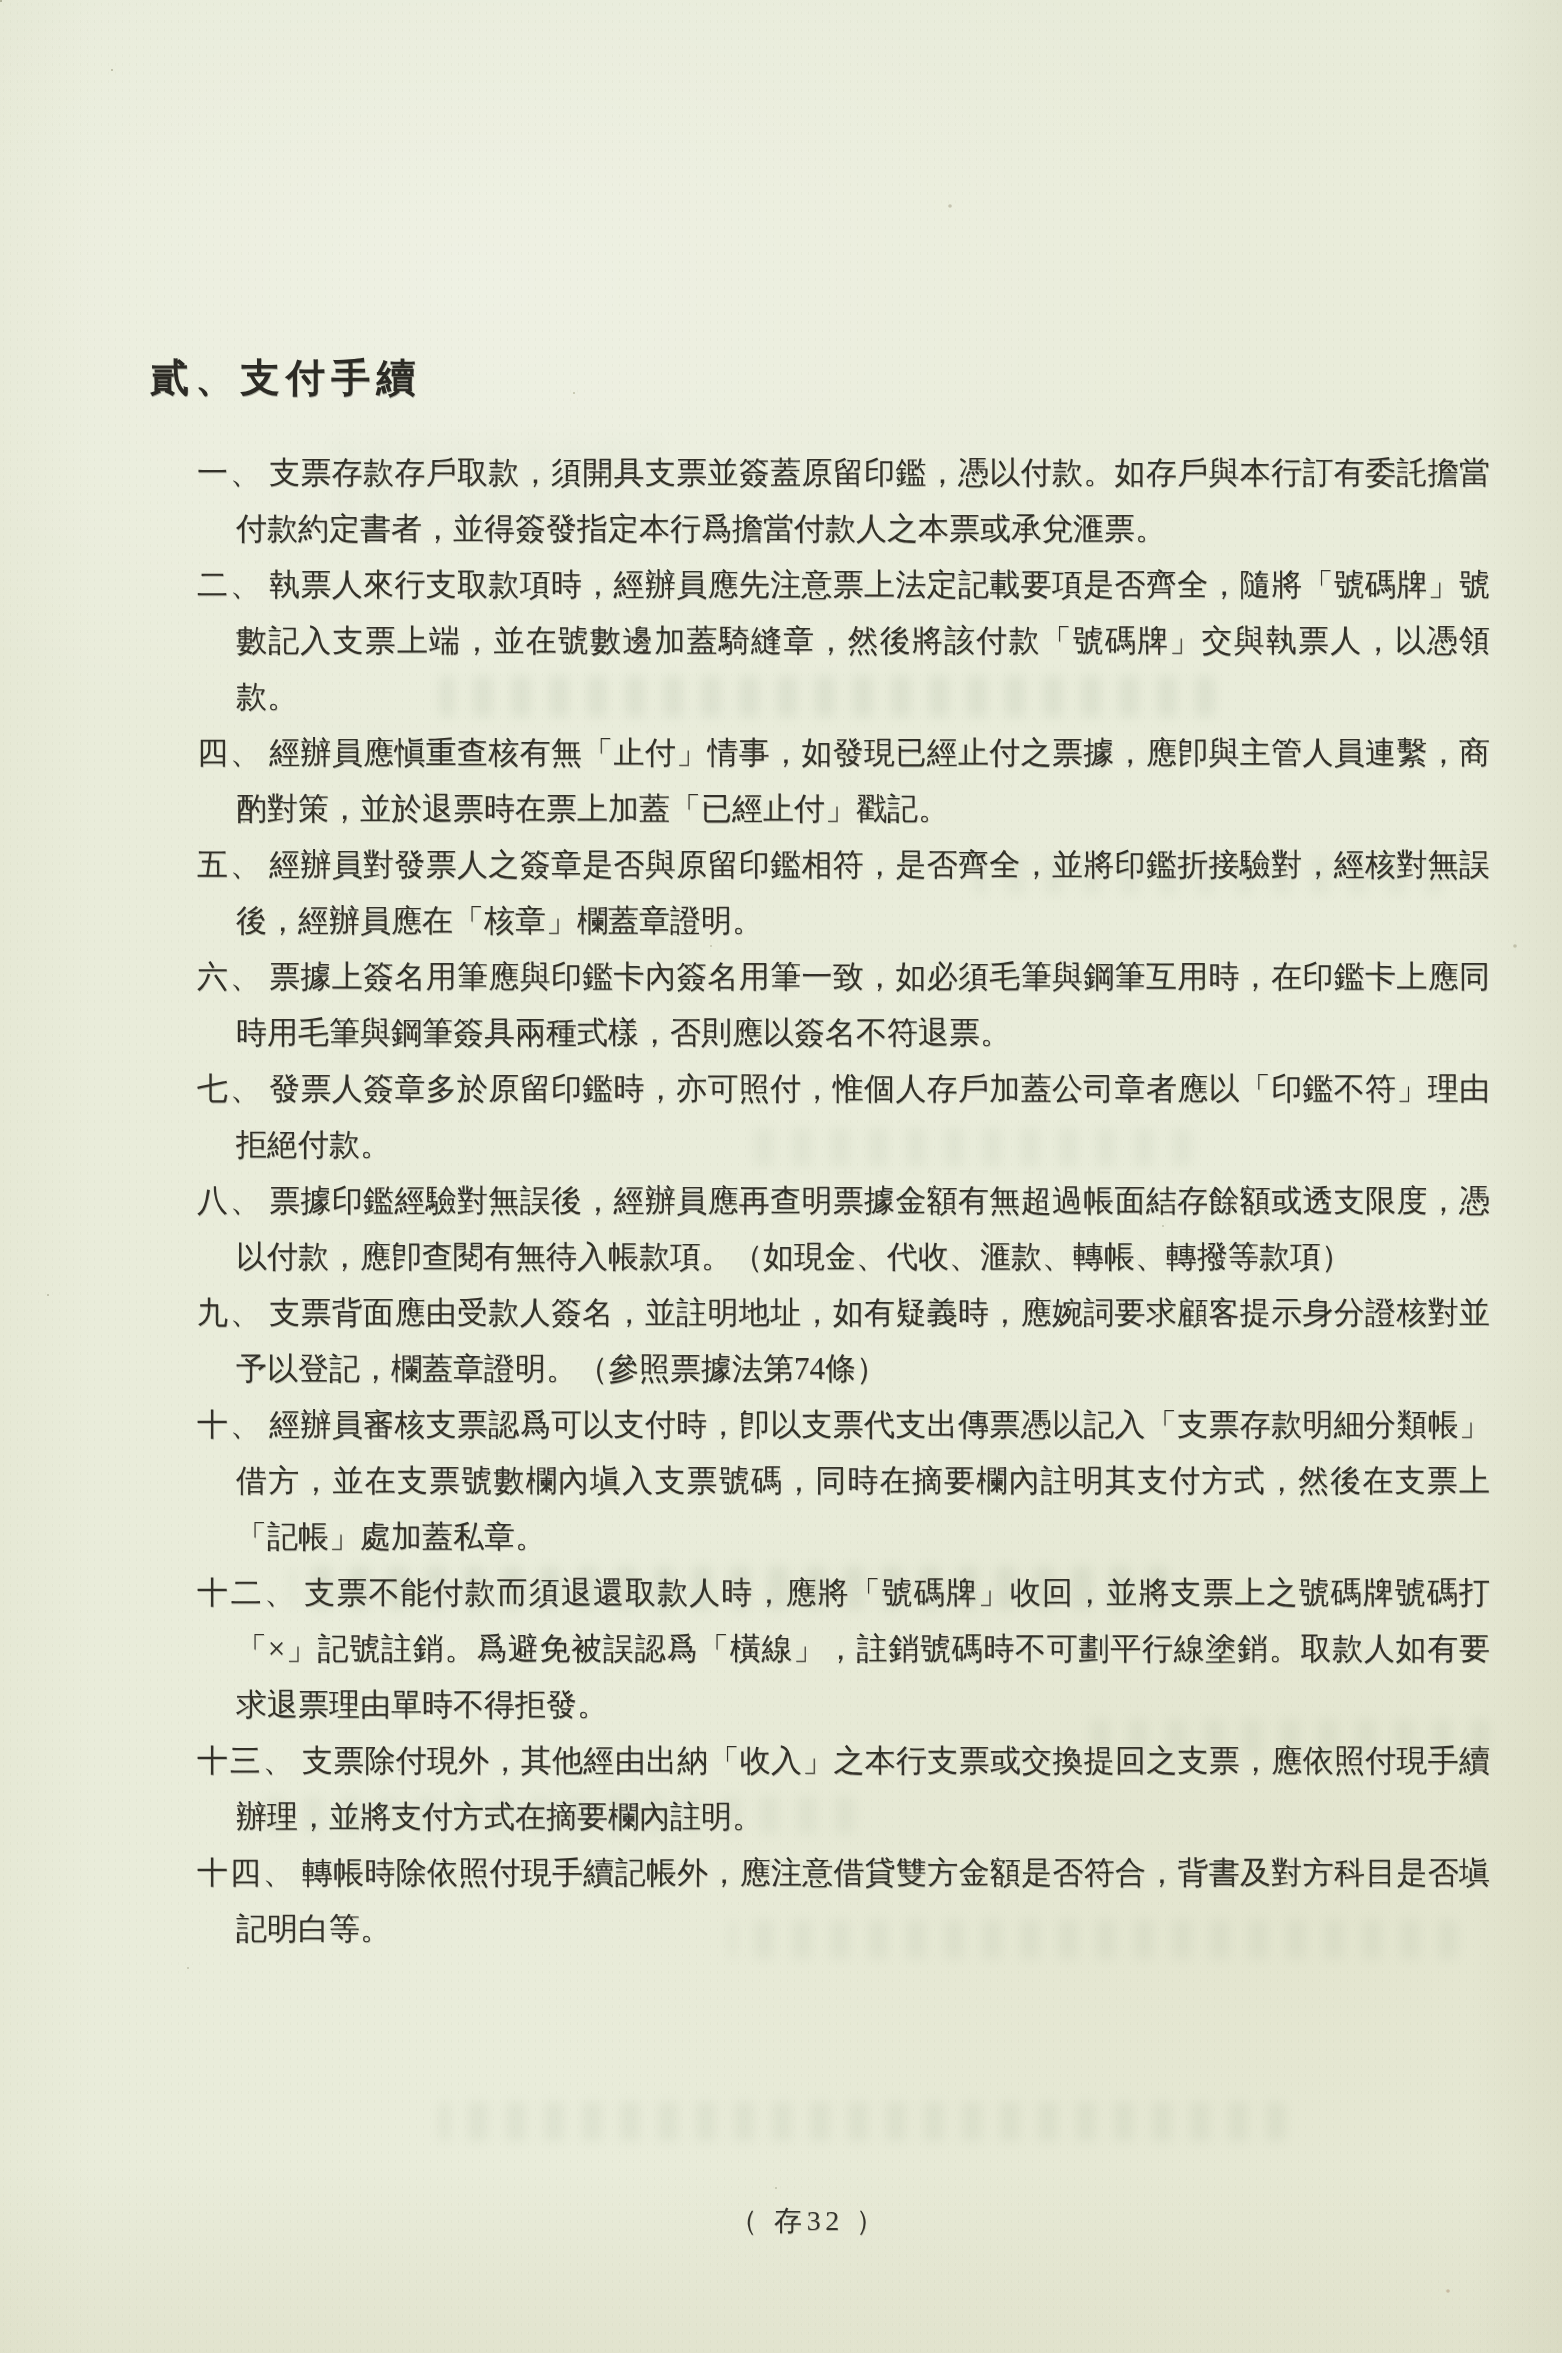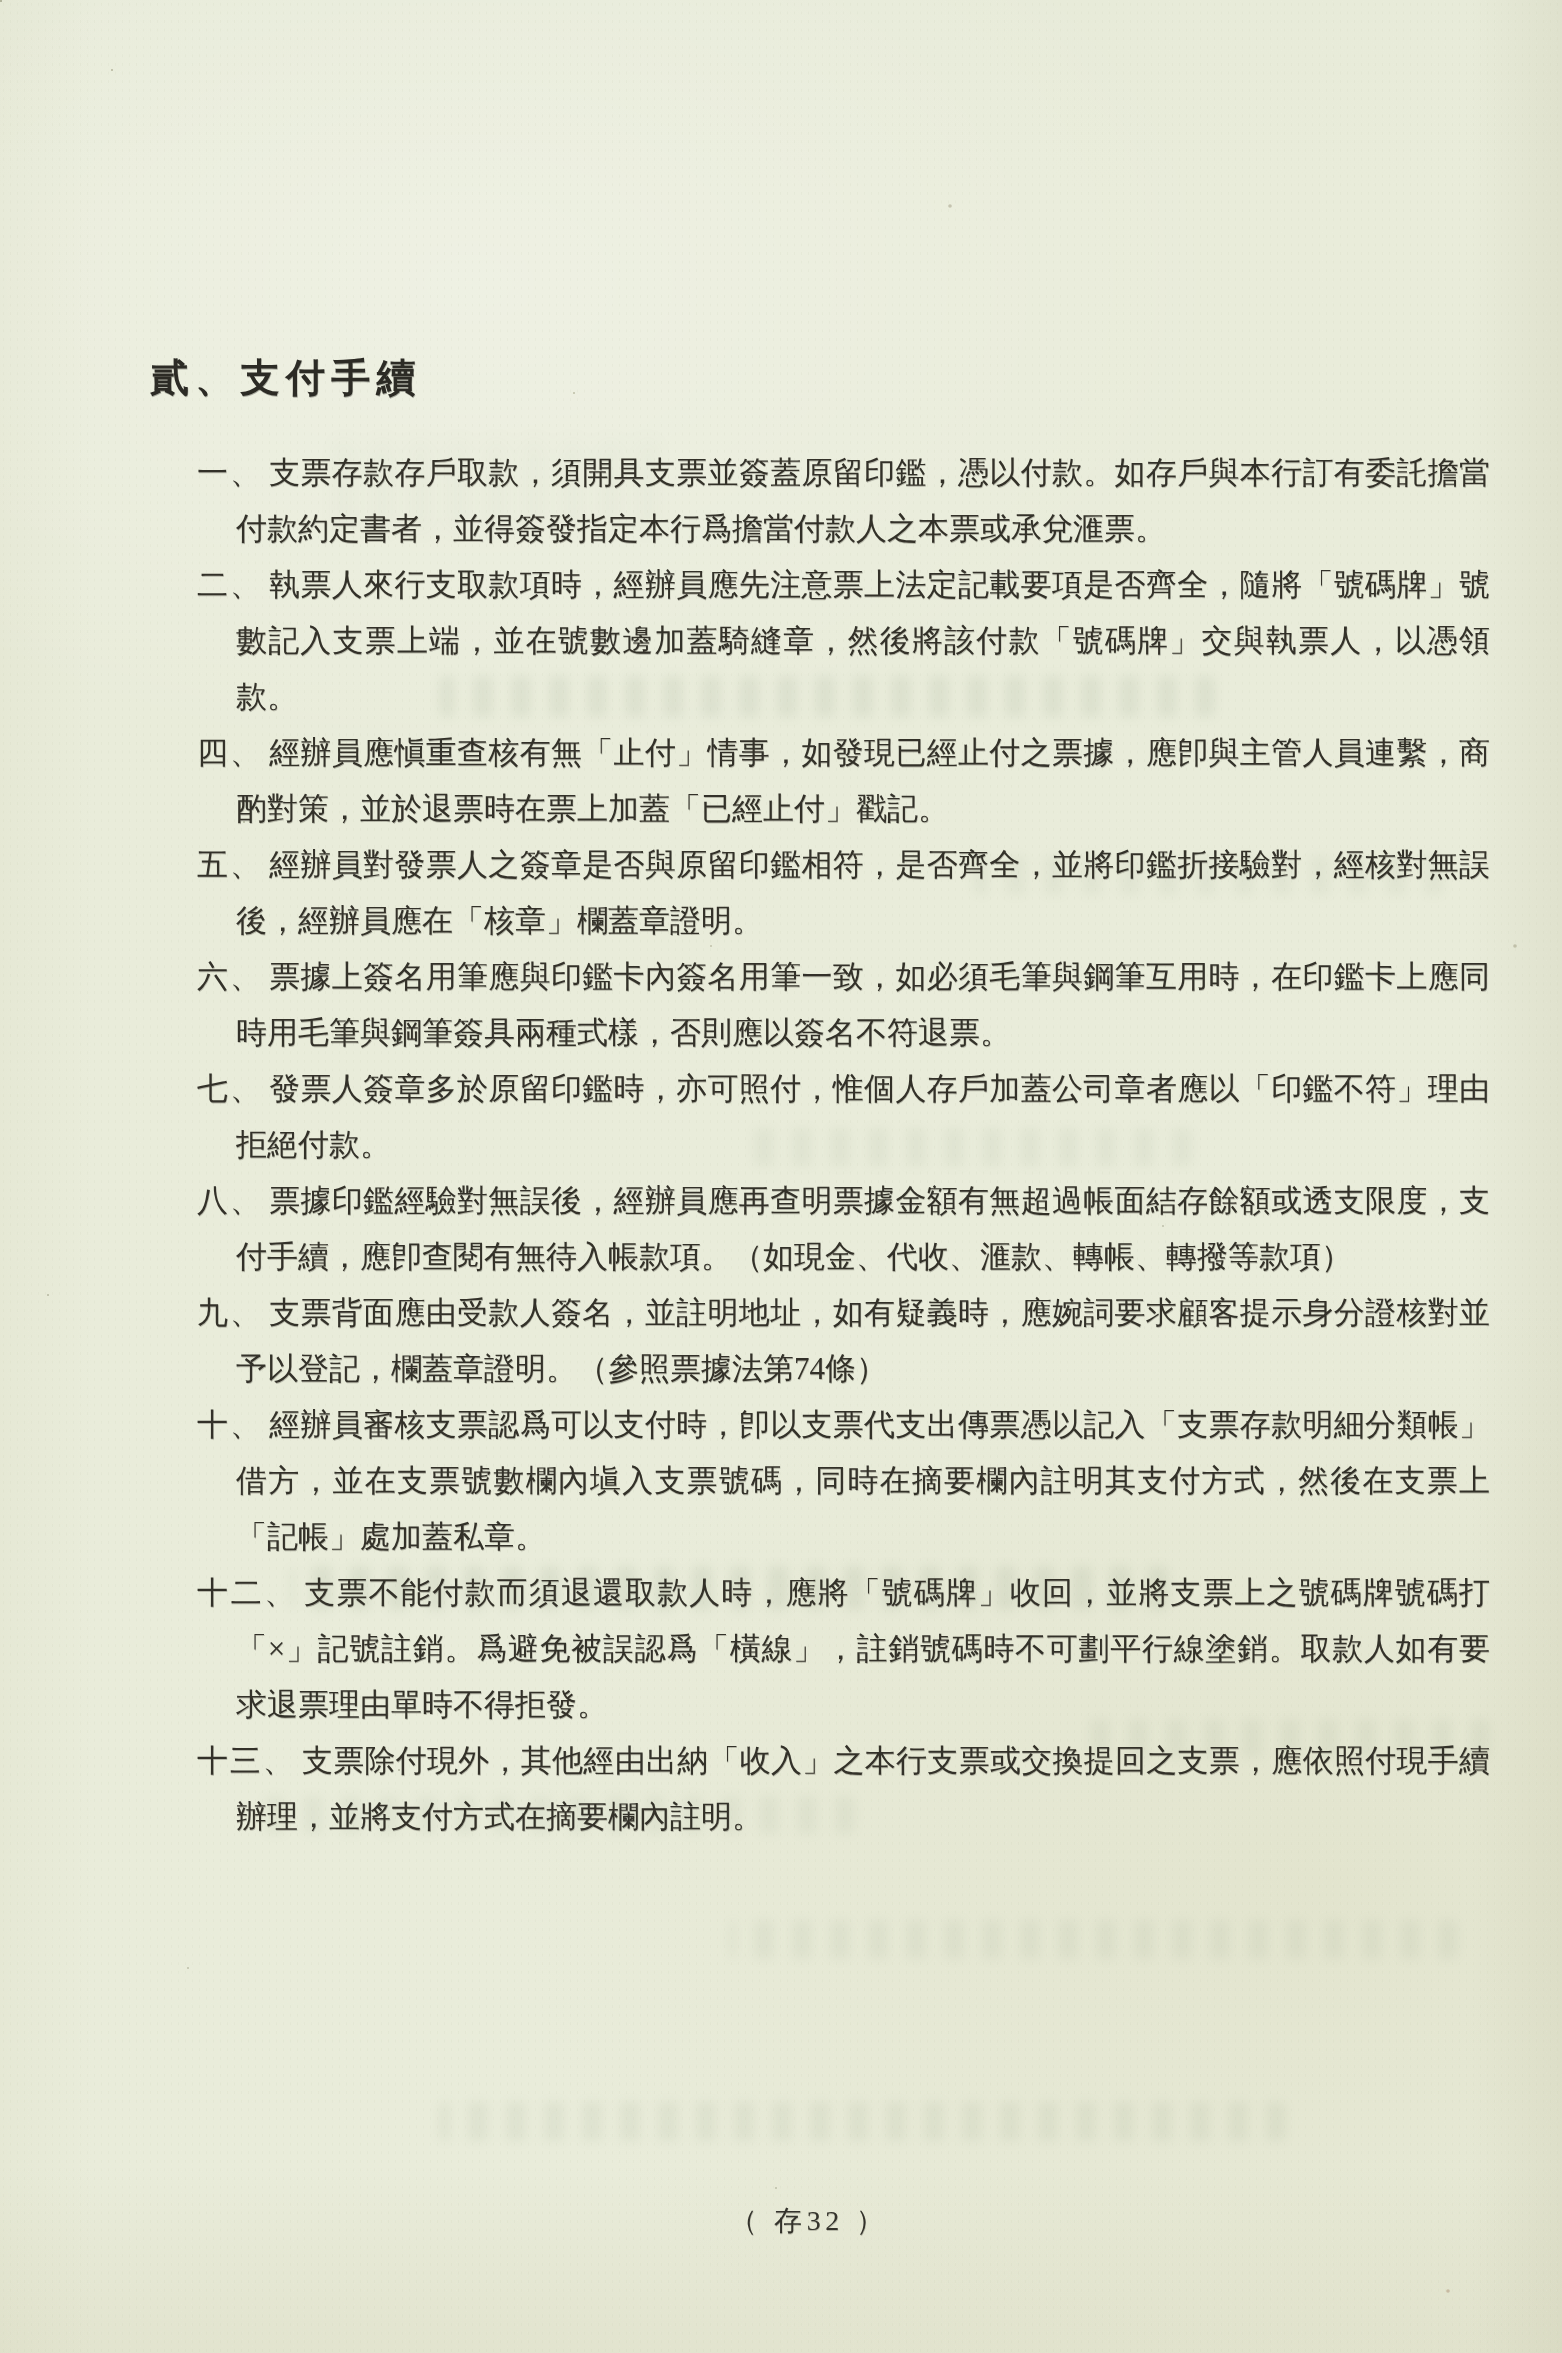--- a/index.html
+++ b/index.html
@@ -158,29 +158,30 @@
 
 
       <div class="item"><span class="num">四、</span><span class="txt">經辦員應愼重查核有無「止付」情事，如發現已經止付之票據，應卽與主管人員連繫，商酌對策，並於退票時在票上加蓋「已經止付」戳記。</span></div>
 
       <div class="item"><span class="num">五、</span><span class="txt">經辦員對發票人之簽章是否與原留印鑑相符，是否齊全，並將印鑑折接驗對，經核對無誤後，經辦員應在「核章」欄蓋章證明。</span></div>
 
       <div class="item"><span class="num">六、</span><span class="txt">票據上簽名用筆應與印鑑卡內簽名用筆一致，如必須毛筆與鋼筆互用時，在印鑑卡上應同時用毛筆與鋼筆簽具兩種式樣，否則應以簽名不符退票。</span></div>
 
       <div class="item"><span class="num">七、</span><span class="txt">發票人簽章多於原留印鑑時，亦可照付，惟個人存戶加蓋公司章者應以「印鑑不符」理由拒絕付款。</span></div>
 
-      <div class="item"><span class="num">八、</span><span class="txt">票據印鑑經驗對無誤後，經辦員應再查明票據金額有無超過帳面結存餘額或透支限度，支付手續，應卽查閱有無待入帳款項。（如現金、代收、滙款、轉帳、轉撥等款項）</span></div>
+      <div class="item"><span class="num">八、</span><span class="txt">票據印鑑經驗對無誤後，經辦員應再查明票據金額有無超過帳面結存餘額或透支限度，憑以付款，應卽查閱有無待入帳款項。（如現金、代收、滙款、轉帳、轉撥等款項）</span></div>
 
       <div class="item"><span class="num">九、</span><span class="txt">支票背面應由受款人簽名，並註明地址，如有疑義時，應婉詞要求顧客提示身分證核對並予以登記，欄蓋章證明。（參照票據法第74條）</span></div>
 
       <div class="item"><span class="num">十、</span><span class="txt">經辦員審核支票認爲可以支付時，卽以支票代支出傳票憑以記入「支票存款明細分類帳」借方，並在支票號數欄內塡入支票號碼，同時在摘要欄內註明其支付方式，然後在支票上「記帳」處加蓋私章。</span></div>
 
 
       <div class="item"><span class="num">十二、</span><span class="txt">支票不能付款而須退還取款人時，應將「號碼牌」收回，並將支票上之號碼牌號碼打「×」記號註銷。爲避免被誤認爲「橫線」，註銷號碼時不可劃平行線塗銷。取款人如有要求退票理由單時不得拒發。</span></div>
 
       <div class="item"><span class="num">十三、</span><span class="txt">支票除付現外，其他經由出納「收入」之本行支票或交換提回之支票，應依照付現手續辦理，並將支付方式在摘要欄內註明。</span></div>
 
+      <div class="item"><span class="num">十四、</span><span class="txt">轉帳時除依照付現手續記帳外，應注意借貸雙方金額是否符合，背書及對方科目是否塡記明白等。</span></div>
     </div>
 
   <div class="footer">（ 存32 ）</div>
 
 </div>
 
 
 </body></html>

